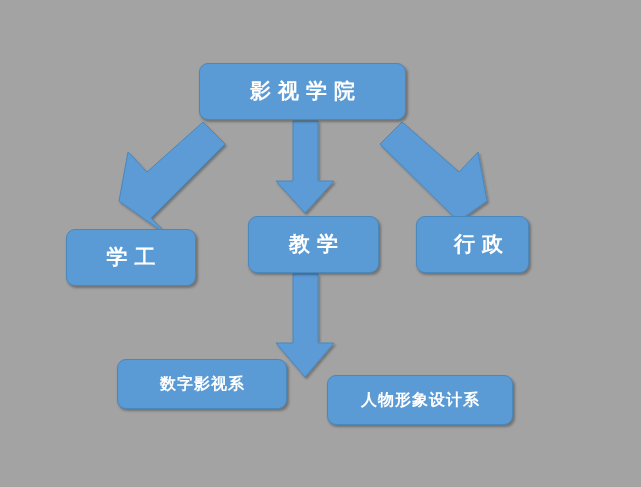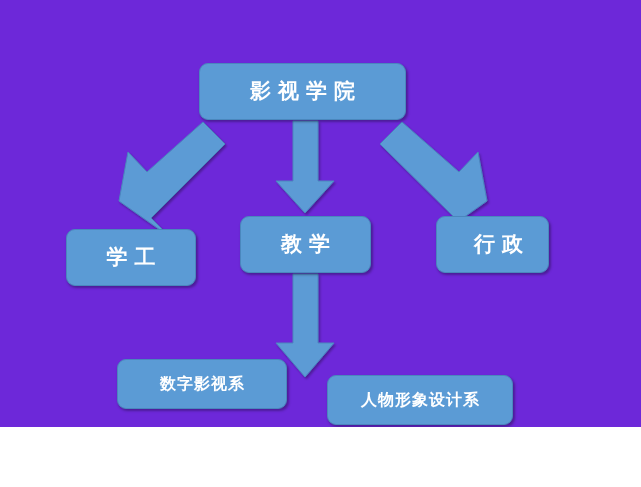--- a/index.html
+++ b/index.html
@@ -3,22 +3,22 @@
 <meta charset="utf-8">
 <style>
   html, body {
     margin: 0;
     padding: 0;
     background: #ffffff;
   }
   #canvas {
     position: relative;
     width: 641px;
-    height: 427px;
-    background: #6d28d9;
+    height: 487px;
+    background: #a3a3a3;
     overflow: hidden;
     font-family: "DejaVu Sans", "Liberation Sans", sans-serif;
   }
   .node {
     position: absolute;
     box-sizing: border-box;
     background: #5b9bd5;
     border: 1px solid #4a87bd;
     border-radius: 9px;
     color: #ffffff;
@@ -40,22 +40,22 @@
   
   .node.tight {
     font-size: 16px;
     font-weight: 700;
     letter-spacing: 1px;
     text-indent: 1px;
   }
 
   #n-root   { left: 199px; top: 63px;  width: 207px; height: 57px; }
   #n-xg     { left: 66px;  top: 229px; width: 130px; height: 57px; }
-  #n-jx     { left: 240px; top: 216px; width: 131px; height: 57px; }
-  #n-xz     { left: 436px; top: 216px; width: 113px; height: 57px; padding-left: 12px; }
+  #n-jx     { left: 248px; top: 216px; width: 131px; height: 57px; }
+  #n-xz     { left: 416px; top: 216px; width: 113px; height: 57px; padding-left: 12px; }
   #n-szysx  { left: 117px; top: 359px; width: 170px; height: 50px; }
   #n-rwxxsjx{ left: 327px; top: 359px; width: 186px; height: 50px; margin-top: 16px; }
 
   .arrow-layer {
     position: absolute;
     left: 0; top: 0;
     width: 641px;
     height: 487px;
     pointer-events: none;
   }

